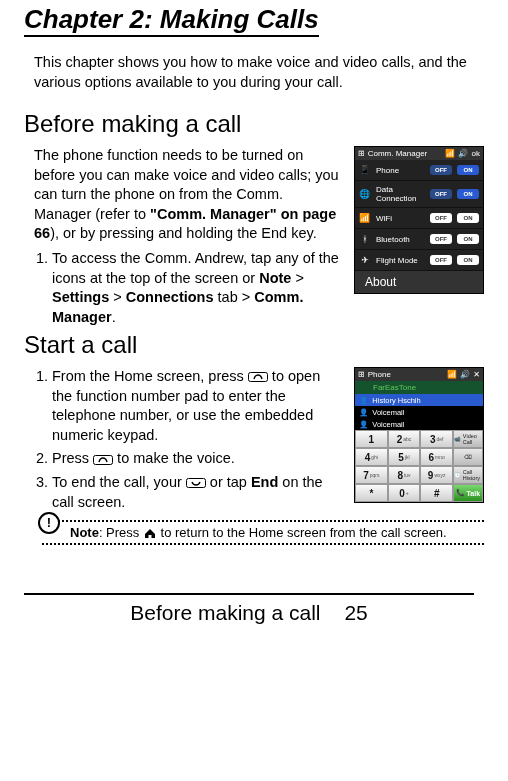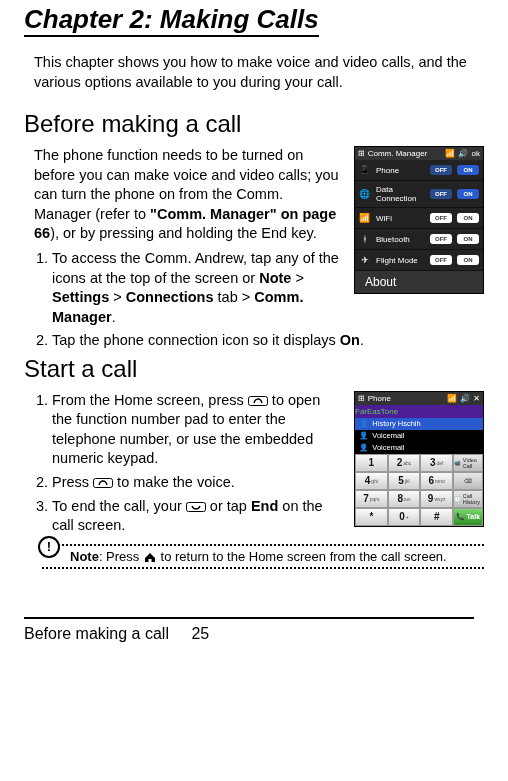--- a/index.html
+++ b/index.html
@@ -77,22 +77,22 @@
     background: #fff;
     text-align: center;
     line-height: 17px;
     font-weight: 900;
     font-size: 13px;
   }
   .footer {
     border-top: 2px solid #000;
     margin: 48px 10px 0 0;
     padding-top: 6px;
-    text-align: left;
-    font-size: 16px;
+    text-align: center;
+    font-size: 21px;
   }
   .page-num { margin-left: 18px; }
 
   
   .shot {
     background: #222;
     border: 1px solid #000;
     font-size: 8px;
     color: #fff;
     font-family: Tahoma, Arial, sans-serif;
@@ -134,23 +134,23 @@
   .shot2 { width: 128px; }
   .shot2 .titlebar {
     display: flex;
     align-items: center;
     justify-content: space-between;
     background: #333;
     padding: 2px 3px;
   }
   .shot2 .carrier {
     font-size: 8px;
-    padding: 2px 0;
+    padding: 2px 18px;
     color: #5fc95a;
-    background: #4c1d95;
+    background: #14532d;
   }
   .shot2 .contacts { background: #000; }
   .shot2 .contact {
     display: flex;
     align-items: center;
     gap: 4px;
     font-size: 7.5px;
     padding: 1.5px 4px;
     color: #fff;
   }
@@ -261,25 +261,20 @@
                 <span class="pill on">ON</span>
               </div>
             </div>
           <div class="bottombar">
             <span>About</span>
             <span></span>
           </div>
         </div>
       </div>
     </div>
-    <ol start="2">
-      <li>
-        <span>Tap the phone connection icon so it displays </span><b>On</b><span>.</span>
-      </li>
-    </ol>
   </div>
 
   <h2>Start a call</h2>
 
   <div class="section-body">
     <div class="row">
       <div class="textcol">
         <ol>
           <li>
             <span>From the Home screen, press </span><svg class="inline-icon" width="20" height="10" viewBox="0 0 20 10">

